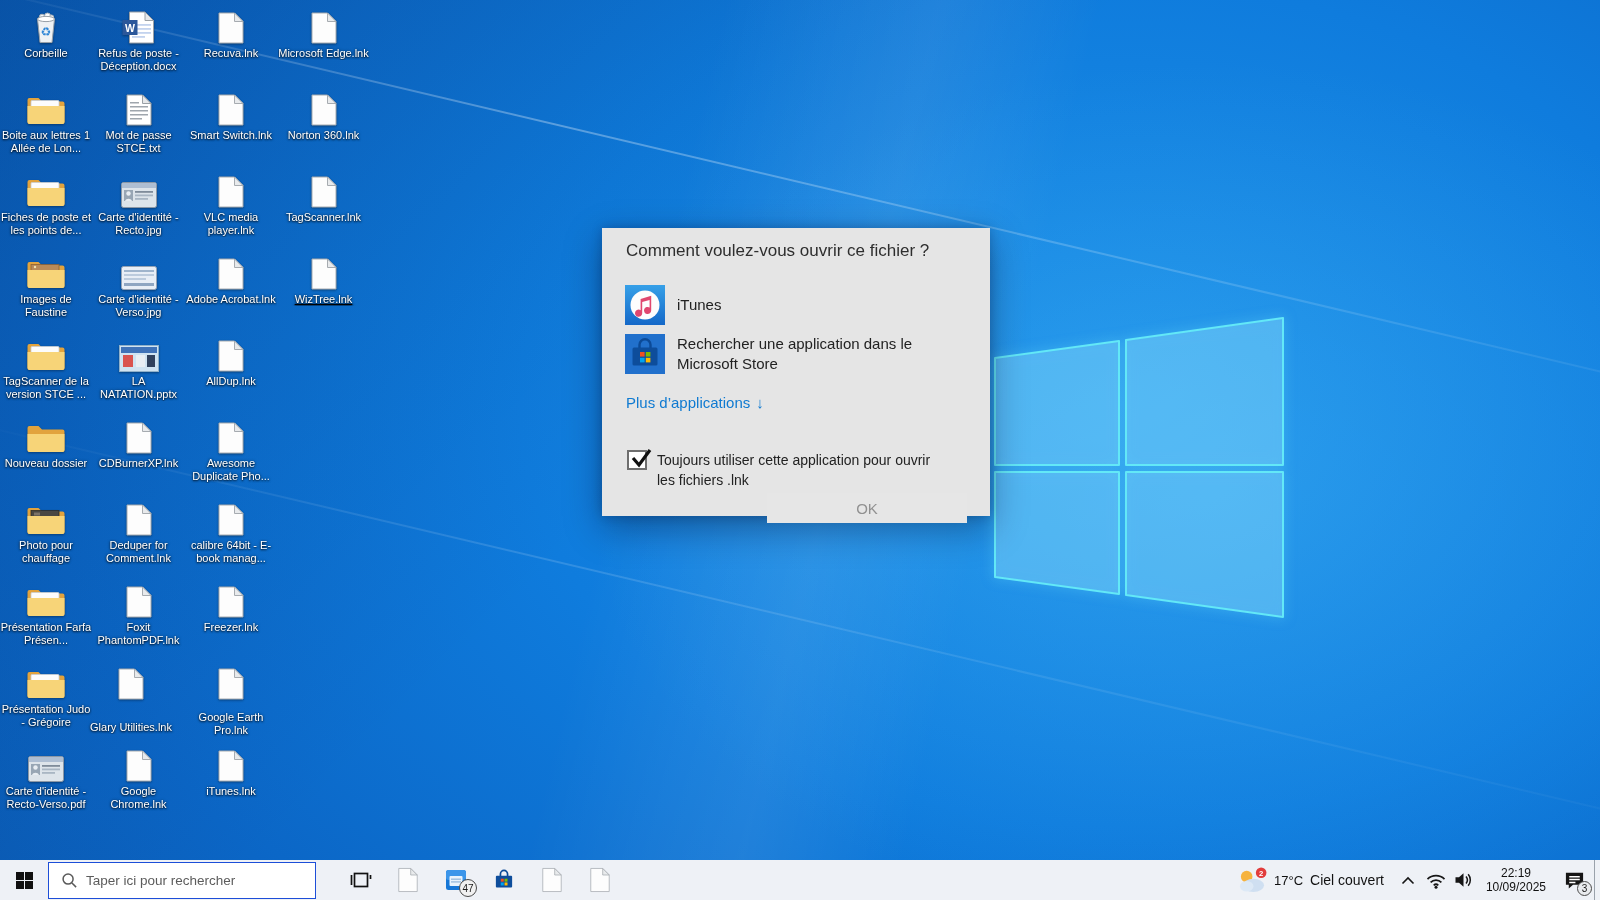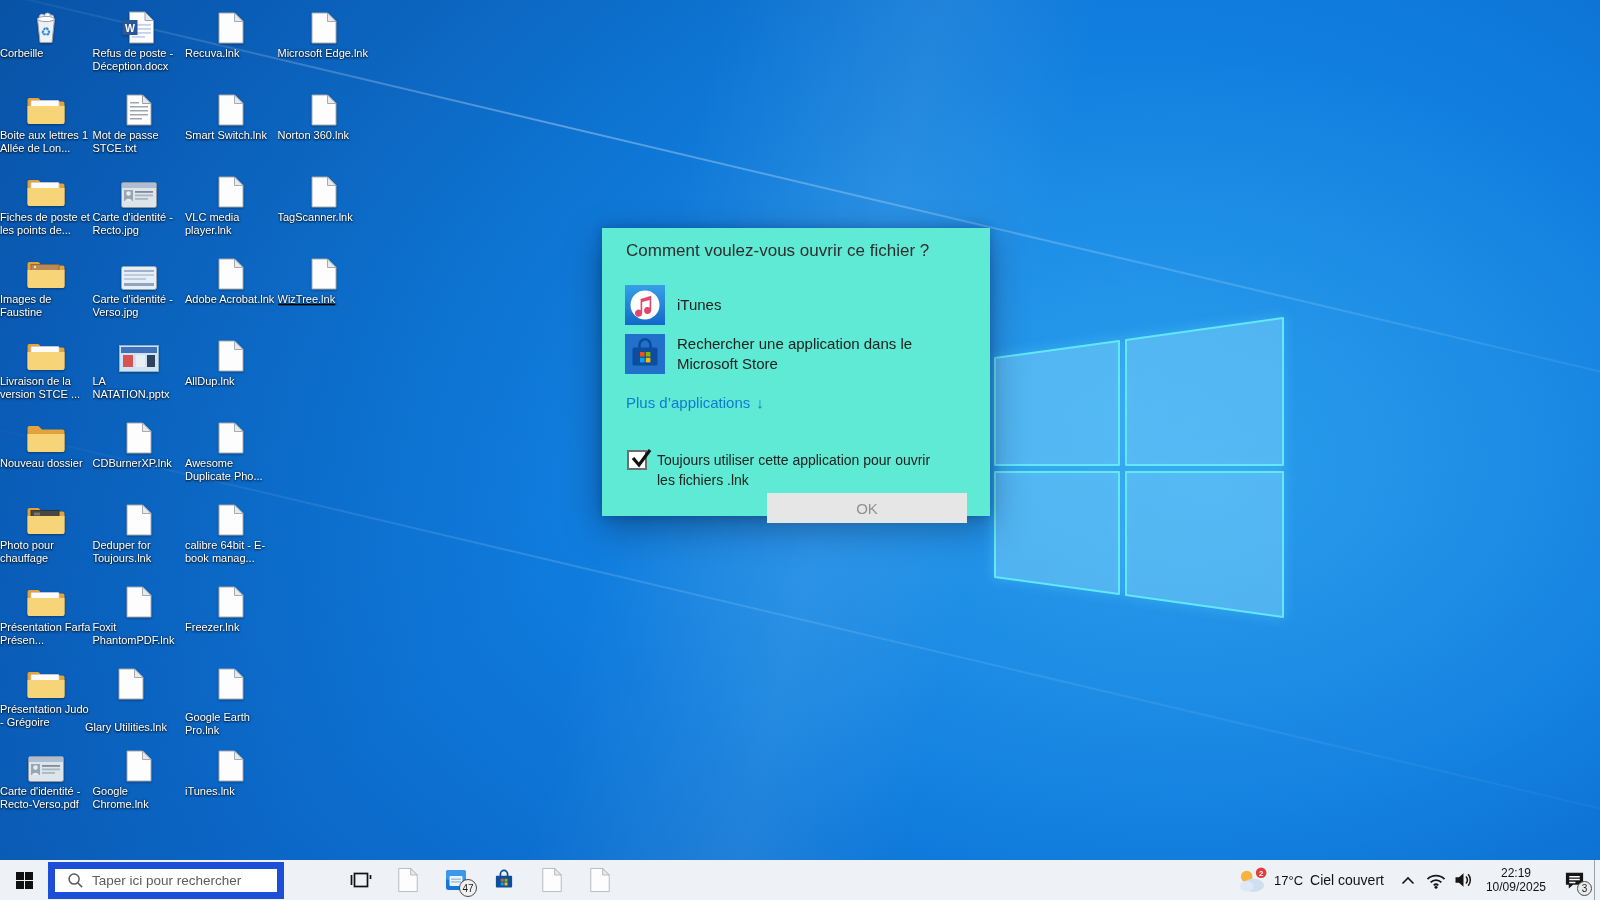--- a/index.html
+++ b/index.html
@@ -21,26 +21,26 @@
   .ray2 { left:-60px; top:415px; opacity:.45; }
   .win-logo { position:absolute; left:990px; top:310px;
     filter:drop-shadow(0 0 6px rgba(120,235,255,0.5)); }
 
   
   .desktop { position:absolute; inset:0 0 40px 0; }
   .di { position:absolute; width:90px; height:80px; display:flex; flex-direction:column;
     align-items:center; cursor:default; }
   .di-glyph { height:40px; display:flex; align-items:flex-end; justify-content:center;
     filter:drop-shadow(0 1px 1px rgba(0,0,0,0.35)); }
-  .di-label { margin-top:3px; width:92px; text-align:left; font-size:11px; line-height:13px;
+  .di-label { margin-top:3px; width:92px; text-align:center; font-size:11px; line-height:13px;
     color:#fff; text-shadow:0 1px 2px rgba(0,0,0,.85), 0 0 3px rgba(0,0,0,.5);
     max-height:27px; overflow:hidden; }
 
   
-  .dialog { position:absolute; left:602px; top:228px; width:388px; height:288px; background:#5eead4;
+  .dialog { position:absolute; left:602px; top:228px; width:388px; height:288px; background:#e5e5e5;
     box-shadow:0 12px 34px rgba(0,10,40,.38), 0 0 10px rgba(0,10,40,.22); }
   .dlg-title { position:absolute; left:24px; top:13px; font-size:17px; color:#2e2e2e; }
   .dlg-options { position:absolute; left:23px; top:57px; right:24px; }
   .opt { display:flex; align-items:center; margin-bottom:9px; cursor:pointer; }
   .opt-icon { width:40px; height:40px; flex:0 0 40px; display:block; }
   .opt-label { margin-left:12px; font-size:15px; line-height:20px; color:#222; max-width:300px; }
   .dlg-more { position:absolute; left:24px; top:166px; font-size:15px; color:#0f7ad1; cursor:pointer; }
   .dlg-more .arrow { margin-left:6px; font-size:15px; }
   .dlg-check { position:absolute; left:25px; top:222px; display:flex; }
   .chk { position:relative; width:20px; height:20px; flex:0 0 20px; background:#fff;
@@ -48,22 +48,22 @@
   .chk svg { position:absolute; left:0px; top:-6px; }
   .chk-label { margin-left:10px; width:290px; font-size:14px; line-height:20px; color:#222; }
   .dlg-ok { position:absolute; left:165px; top:265px; width:200px; height:30px; border:none;
     background:#e6e6e6; color:#919191; font-size:15px; font-family:inherit; }
 
   
   .taskbar { position:absolute; left:0; bottom:0; width:1600px; height:40px; background:#eef1f6; }
   .tb-btn { background:transparent; border:none; height:40px; display:flex; align-items:center;
     justify-content:center; cursor:pointer; }
   .start { position:absolute; left:0; width:48px; }
-  .searchbox { position:absolute; left:48px; top:2px; width:236px; height:37px; background:#fff;
-    border:7px solid #1d4ed8; display:flex; align-items:center; }
+  .searchbox { position:absolute; left:48px; top:2px; width:268px; height:37px; background:#fff;
+    border:1px solid #1d4ed8; display:flex; align-items:center; }
   .searchbox .mag { margin:0 8px 0 12px; display:flex; }
   .searchbox input { border:none; outline:none; flex:1; font-size:13.5px; color:#333;
     font-family:inherit; background:transparent; }
   .searchbox input::placeholder { color:#5c5c5c; opacity:1; }
   .taskview { position:absolute; left:337px; width:47px; }
   .tb-apps { position:absolute; left:384px; display:flex; }
   .tb-app { position:relative; width:48px; }
   .badge { position:absolute; border-radius:50%; background:#f1f1f1; border:1.5px solid #4a4a4a;
     color:#1a1a1a; font-size:10px; display:flex; align-items:center; justify-content:center; }
   .mail-badge { right:3px; bottom:3px; width:18px; height:18px; }
@@ -271,21 +271,21 @@
     <span class="di-label">WizTree.lnk</span>
   </div>
     <div class="di" style="left: 1px; top: 332px;">
     <span class="di-glyph">
         <svg width="40" height="31" viewBox="0 0 40 31">
           <path d="M1.5 5 a2 2 0 0 1 2-2 H12.5 l3.5 3.5 H36.5 a2 2 0 0 1 2 2 V27 a2 2 0 0 1-2 2 H3.5 a2 2 0 0 1-2-2 Z" fill="#e2a33d"></path>
           <rect x="5" y="5.5" width="28" height="7" rx="1" fill="#fcfcfc" stroke="#c9cdd1" stroke-width="0.8"></rect>
           <path d="M1.5 11 H38.5 V27 a2 2 0 0 1-2 2 H3.5 a2 2 0 0 1-2-2 Z" fill="#f7d478"></path>
         </svg>
       </span>
-    <span class="di-label">Livraison de la version STCE ...</span>
+    <span class="di-label">TagScanner de la version STCE ...</span>
   </div>
     <div class="di" style="left: 93.5px; top: 332px;">
     <span class="di-glyph">
         <svg width="40" height="27" viewBox="0 0 40 27">
           <rect x="0.5" y="0.5" width="39" height="26" fill="#cfe3f2" stroke="#8fb0c9"></rect>
           <rect x="2" y="2" width="36" height="6" fill="#3f72b8"></rect>
           <rect x="4" y="10" width="10" height="12" fill="#d9534f"></rect>
           <rect x="17" y="10" width="9" height="12" fill="#e8eef4"></rect>
           <rect x="28" y="10" width="8" height="12" fill="#30415d"></rect>
         </svg>
@@ -339,21 +339,21 @@
       </span>
     <span class="di-label">Photo pour chauffage</span>
   </div>
     <div class="di" style="left: 93.5px; top: 496px;">
     <span class="di-glyph">
         <svg width="26" height="32" viewBox="0 0 26 32">
           <path d="M1 1 H16.5 L25 9.5 V31 H1 Z" fill="#fdfdfd" stroke="#a6abb0"></path>
           <path d="M16.5 1 V9.5 H25 Z" fill="#e8eaec" stroke="#a6abb0"></path>
         </svg>
       </span>
-    <span class="di-label">Deduper for Toujours.lnk</span>
+    <span class="di-label">Deduper for Comment.lnk</span>
   </div>
     <div class="di" style="left: 186px; top: 496px;">
     <span class="di-glyph">
         <svg width="26" height="32" viewBox="0 0 26 32">
           <path d="M1 1 H16.5 L25 9.5 V31 H1 Z" fill="#fdfdfd" stroke="#a6abb0"></path>
           <path d="M16.5 1 V9.5 H25 Z" fill="#e8eaec" stroke="#a6abb0"></path>
         </svg>
       </span>
     <span class="di-label">calibre 64bit - E-book manag...</span>
   </div>

